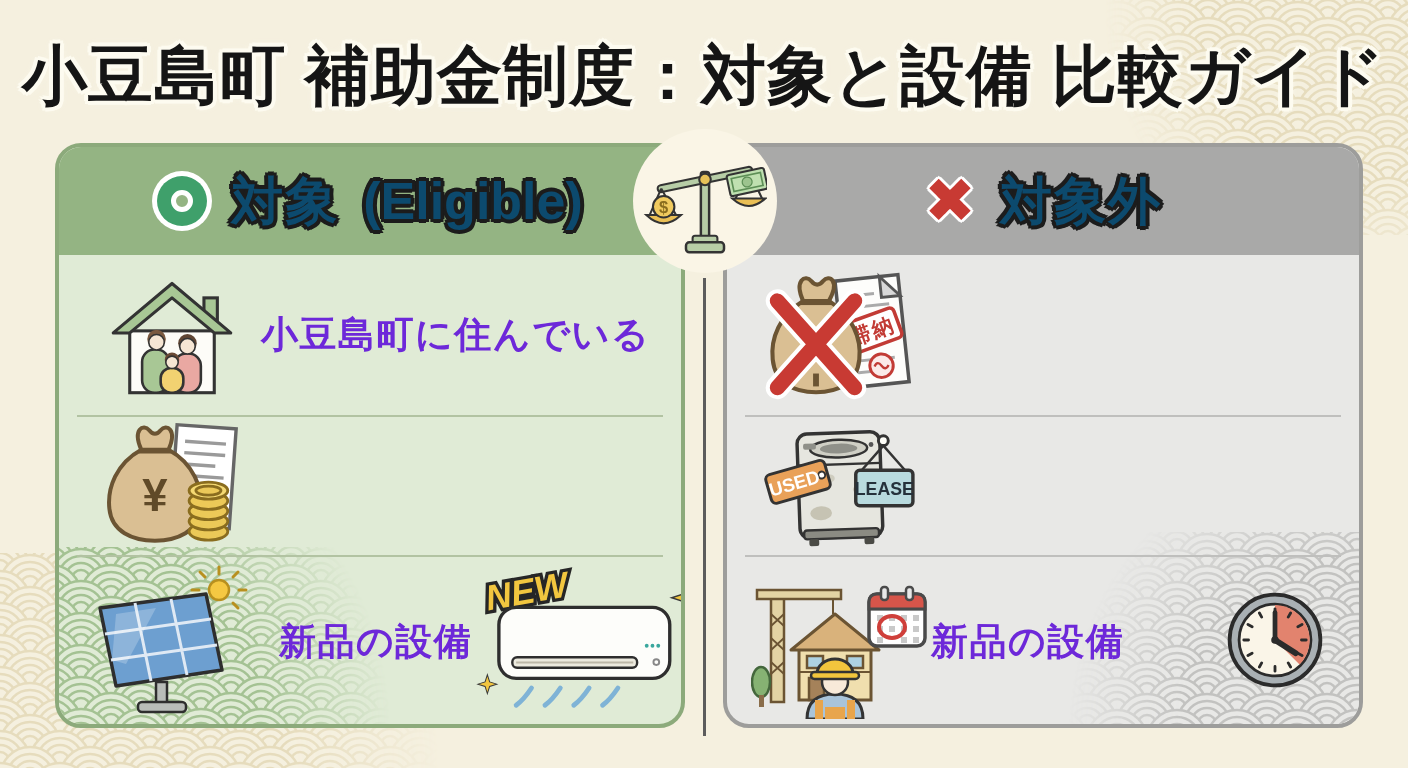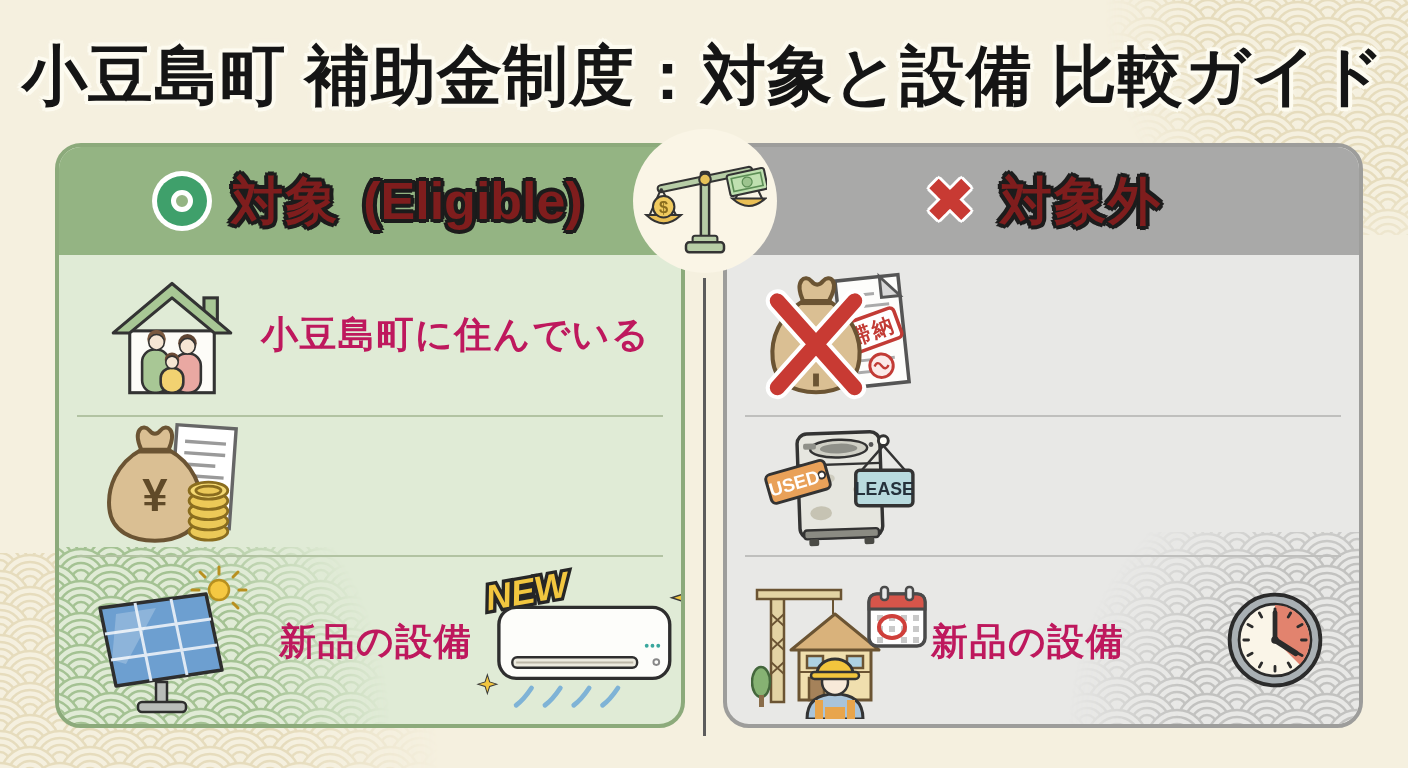--- a/index.html
+++ b/index.html
@@ -46,21 +46,21 @@
   .panel.right{ left:723px; width:640px; background:#e8e8e6; border:4px solid #9d9d9b; --sep:#bfbfbd; }
 
   .panel-header{
     position:relative; z-index:1; height:108px;
     display:flex; align-items:center; justify-content:center; gap:24px;
   }
   .panel.left  .panel-header{ background:#94b483; }
   .panel.right .panel-header{ background:#a9a9a8; }
 
   .hdr-jp,.hdr-en{
-    color:#7f1d1d; line-height:1;
+    color:#0c4a6e; line-height:1;
     text-shadow:-3px -3px 0 #1c1c1c,3px -3px 0 #1c1c1c,-3px 3px 0 #1c1c1c,3px 3px 0 #1c1c1c,
                 -4px 0 0 #1c1c1c,4px 0 0 #1c1c1c,0 -4px 0 #1c1c1c,0 4px 0 #1c1c1c;
     text-align:center;
   }
   .hdr-jp{ font-size:52px; font-weight:900; letter-spacing:2px; }
   .hdr-en{ font-size:52px; font-weight:800; }
 
   .ring{ width:50px; height:50px; border-radius:50%; background:#3fa06b;
     box-shadow:0 0 0 5px #fff; display:flex; align-items:center; justify-content:center; flex:0 0 auto;}
   .ring-hole{ width:22px; height:22px; border-radius:50%; background:#94b483; border:5px solid #fff; }
@@ -72,21 +72,21 @@
   }
 
   
   .rows{ position:relative; z-index:1; }
   .row{ position:relative; display:flex; align-items:center; padding:0 18px 0 24px; }
   .row.r1{ height:160px; } .row.r2{ height:140px; } .row.r3{ height:173px; }
   .row + .row::before{
     content:''; position:absolute; top:0; left:18px; right:18px; height:2px; background:var(--sep);
   }
   .icon-slot{ flex:0 0 178px; display:flex; align-items:center; justify-content:center; }
-  .row-text{ font-size:37px; font-weight:800; color:#be185d; letter-spacing:1.5px; white-space:nowrap; }
+  .row-text{ font-size:37px; font-weight:800; color:#6d28d9; letter-spacing:1.5px; white-space:nowrap; }
   .push-right{ margin-left:auto; }
 
   
   .divider{ position:absolute; left:703px; top:278px; width:3px; height:458px; background:#5c5c5c; z-index:2; }
   .scale-circle{
     position:absolute; left:633px; top:129px; width:144px; height:144px; border-radius:50%;
     background:#faf5e6; z-index:3; display:flex; align-items:center; justify-content:center;
   }
 </style>
 </head>

